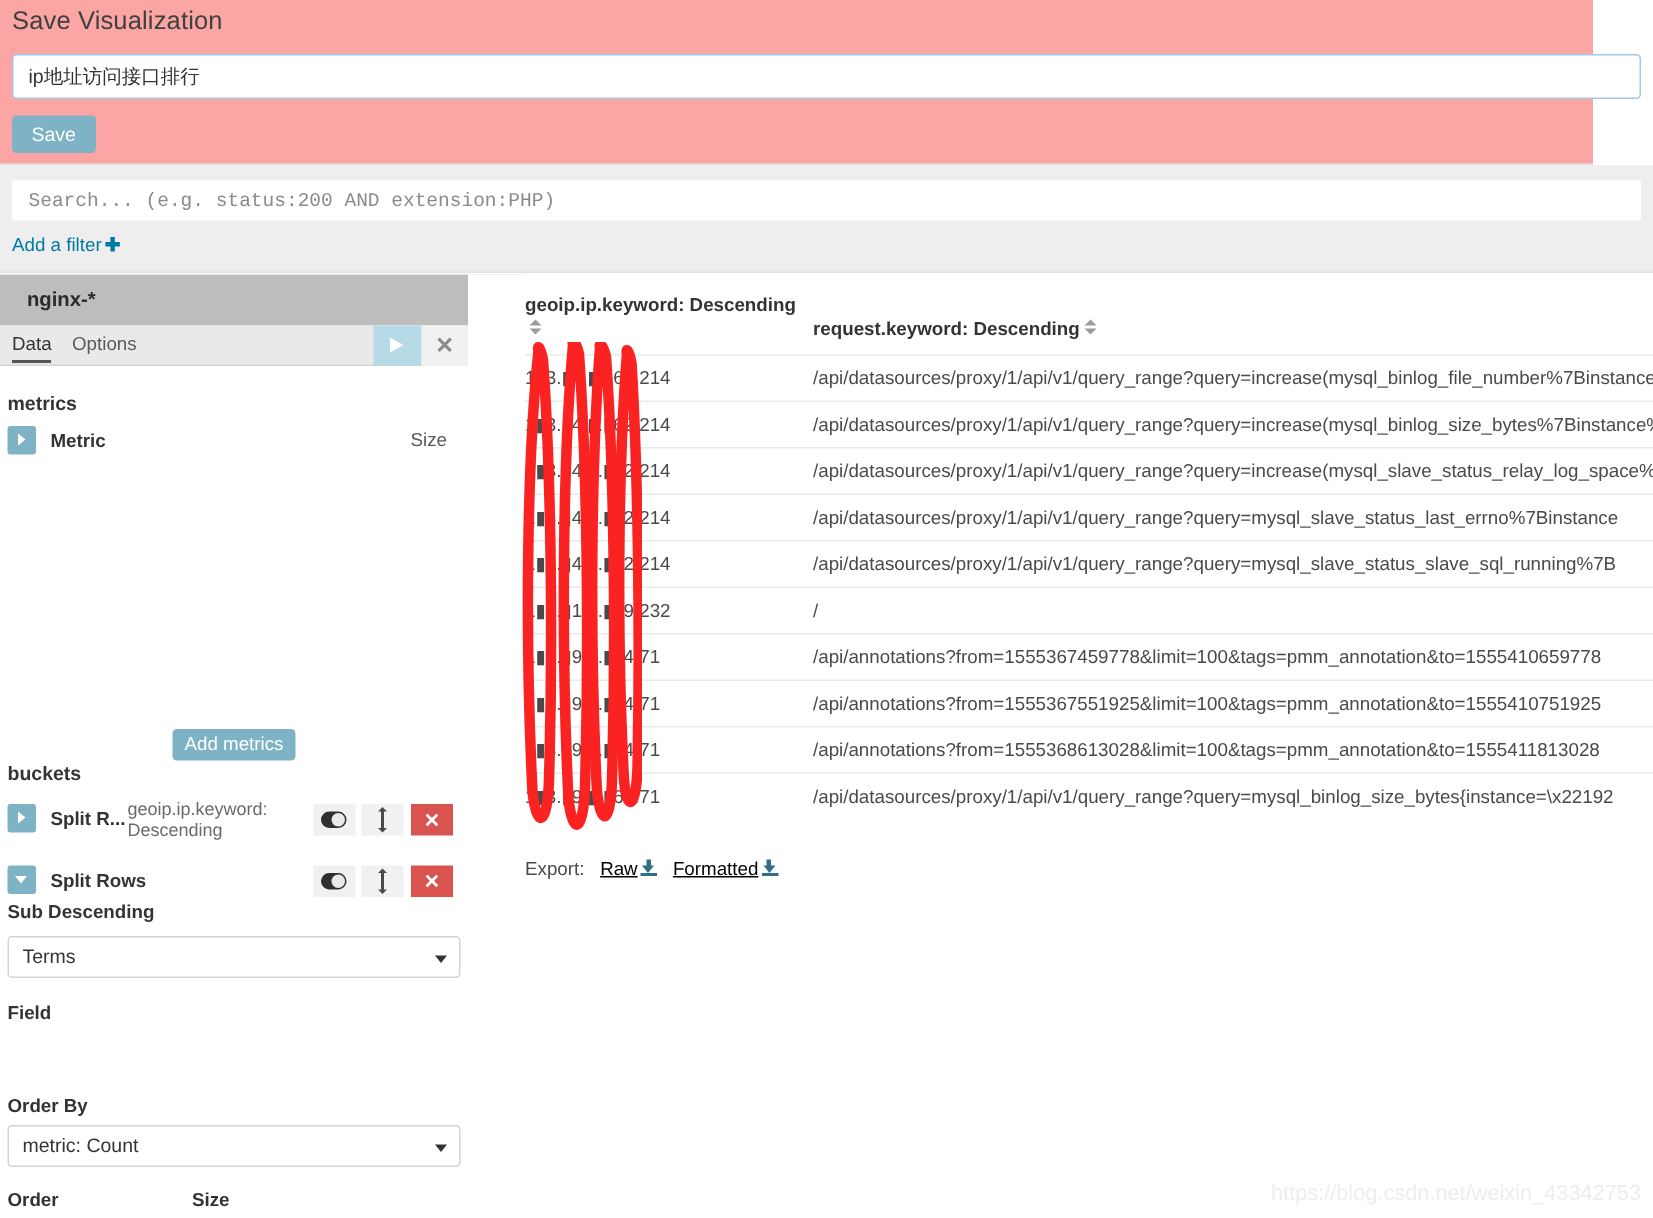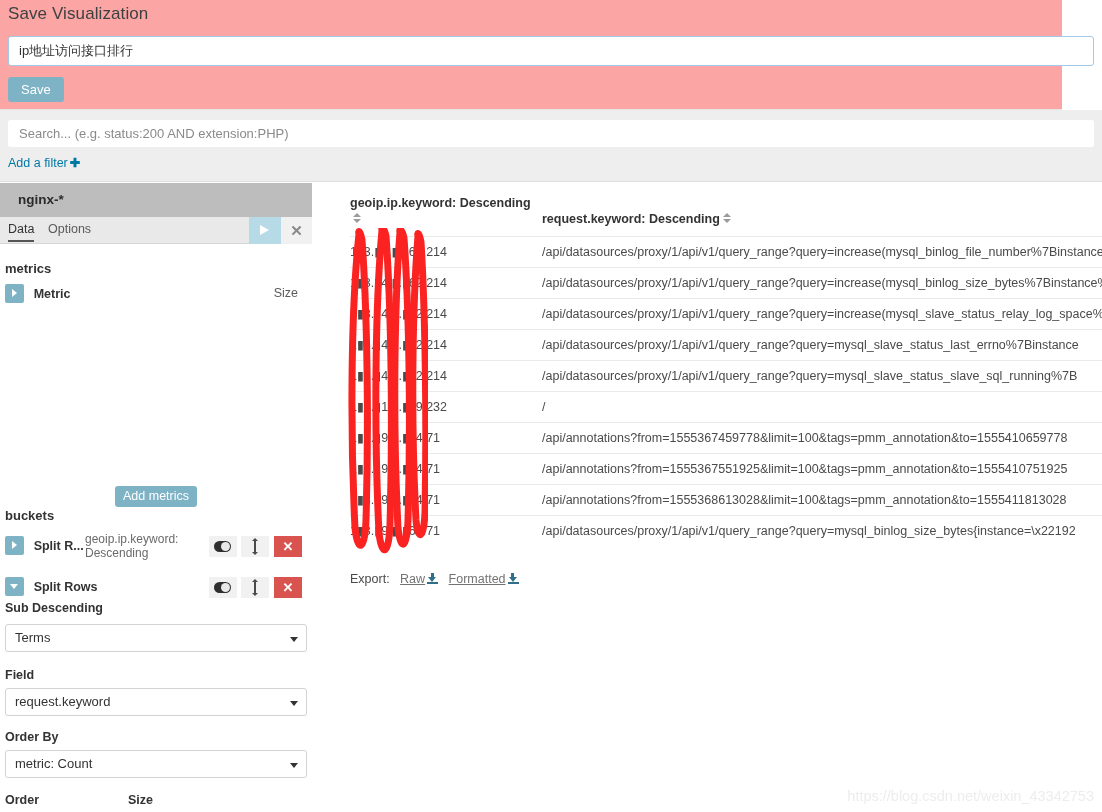--- a/index.html
+++ b/index.html
@@ -52,21 +52,21 @@
   .query-bar {
     position: absolute; left: 0; top: 110px; width: 1102px; height: 72px;
     background: #eeeeee;
     border-bottom: 1px solid #e0e0e0;
   }
   .query-input {
     position: absolute; left: 8px; top: 10px; width: 1086px; height: 27px;
     background: #ffffff;
     border: 1px solid #ffffff;
     border-radius: 2px;
-    font-family: Liberation Sans, sans-serif;
+    font-family: Liberation Mono, monospace;
     font-size: 13px;
     color: #6b6b6b;
     padding: 4px 10px;
     outline: none;
   }
   .query-input::placeholder { color: #8a8a8a; opacity: 1; }
   .add-filter {
     position: absolute; left: 8px; top: 45px;
     color: #0079a5; font-size: 12.5px; cursor: pointer;
     text-decoration: none;
@@ -284,21 +284,21 @@
     width: 0; height: 0;
     border-top: 4px solid #9b9b9b;
     border-left: 4px solid transparent; border-right: 4px solid transparent;
   }
 
   .export-row {
     position: absolute; left: 38px; top: 389px;
     font-size: 12.5px; color: #4a4a4a;
   }
   .export-row a {
-    color: #737373; text-decoration: underline; cursor: pointer;
+    color: #000000; text-decoration: underline; cursor: pointer;
     margin-left: 7px;
   }
   .dl-ico {
     display: inline-block; position: relative;
     width: 11px; height: 11px; vertical-align: -1px; margin-left: 2px;
   }
   .dl-ico:before {
     content: ""; position: absolute; left: 3.5px; top: 0;
     width: 3px; height: 5px; background: #2f6f87;
   }
@@ -391,24 +391,20 @@
       </span>
     </div>
 
     <div class="fld-label" style="top:418px;">Sub Descending</div>
     <div class="fld-select" style="left:5px; top:441px; width:302px;">
       <span class="txt">Terms</span>
       <span class="caret"></span>
     </div>
 
     <div class="fld-label" style="top:485px;">Field</div>
-    <div class="fld-select" style="left:5px; top:505px; width:302px;">
-      <span class="txt">request.keyword</span>
-      <span class="caret"></span>
-    </div>
 
     <div class="fld-label" style="top:547px;">Order By</div>
     <div class="fld-select" style="left:5px; top:567px; width:302px;">
       <span class="txt">metric: Count</span>
       <span class="caret"></span>
     </div>
 
     <div class="fld-label" style="top:610px;">Order</div>
     <div class="fld-label" style="left:128px; top:610px;">Size</div>
 

